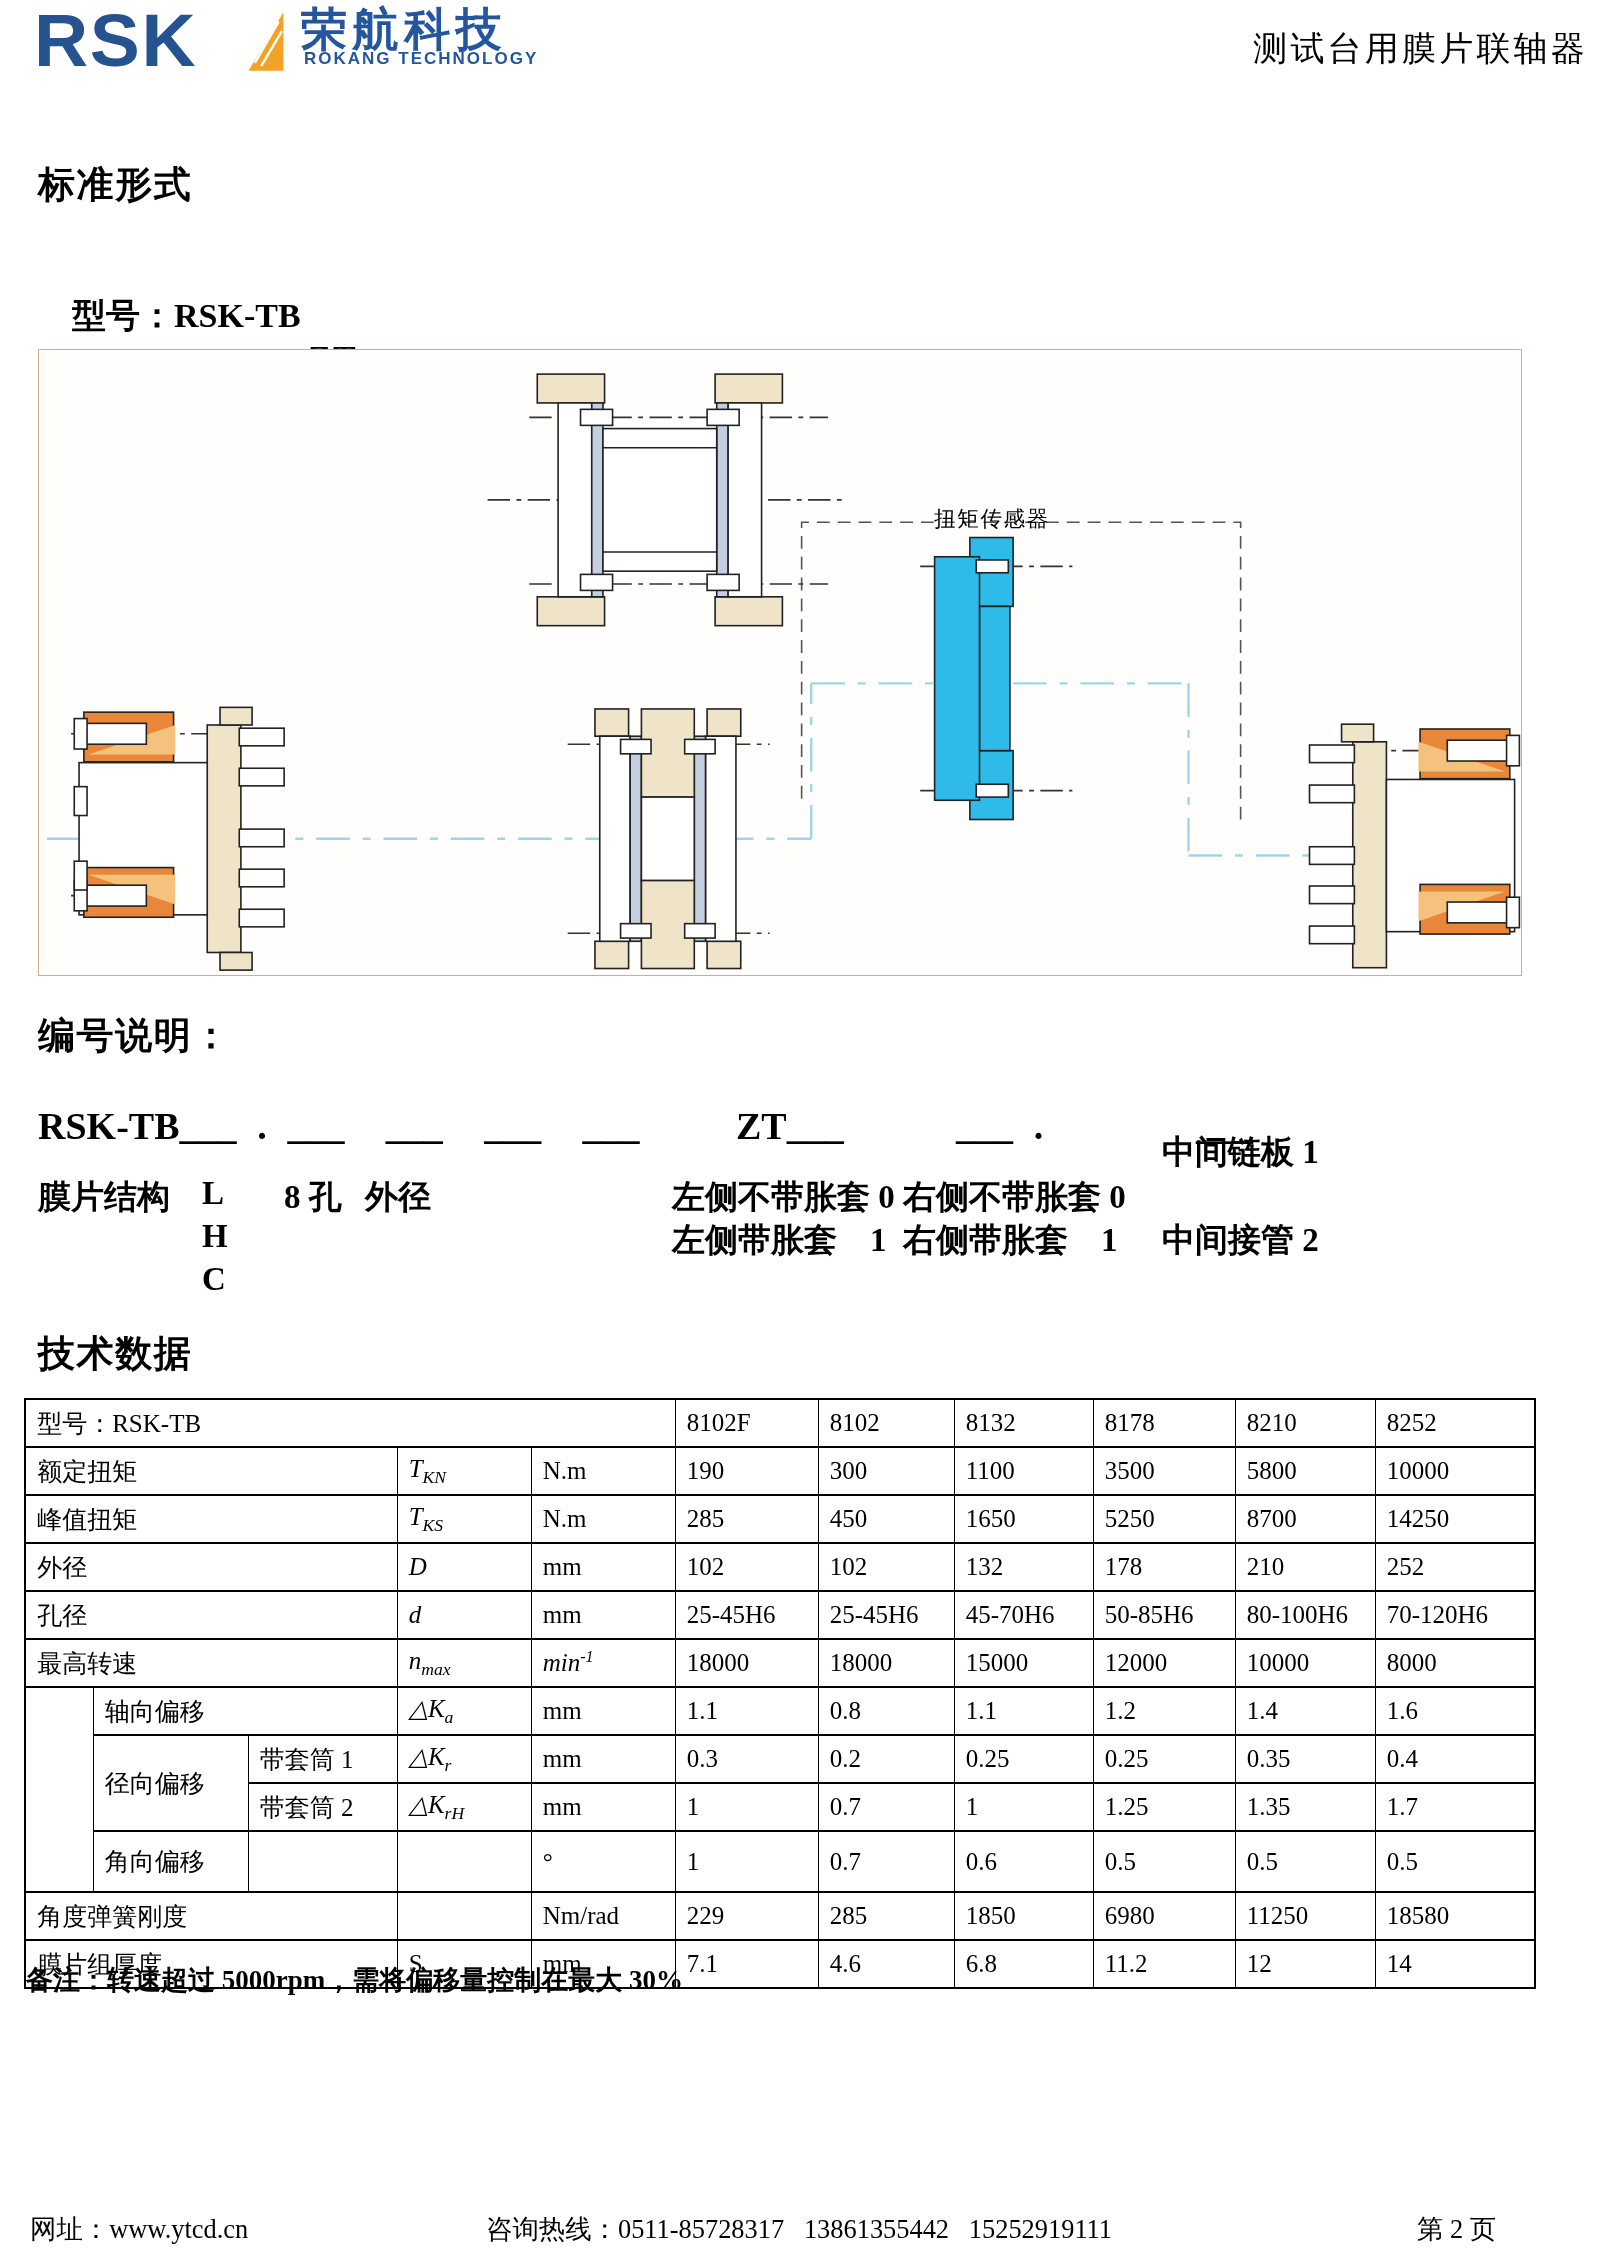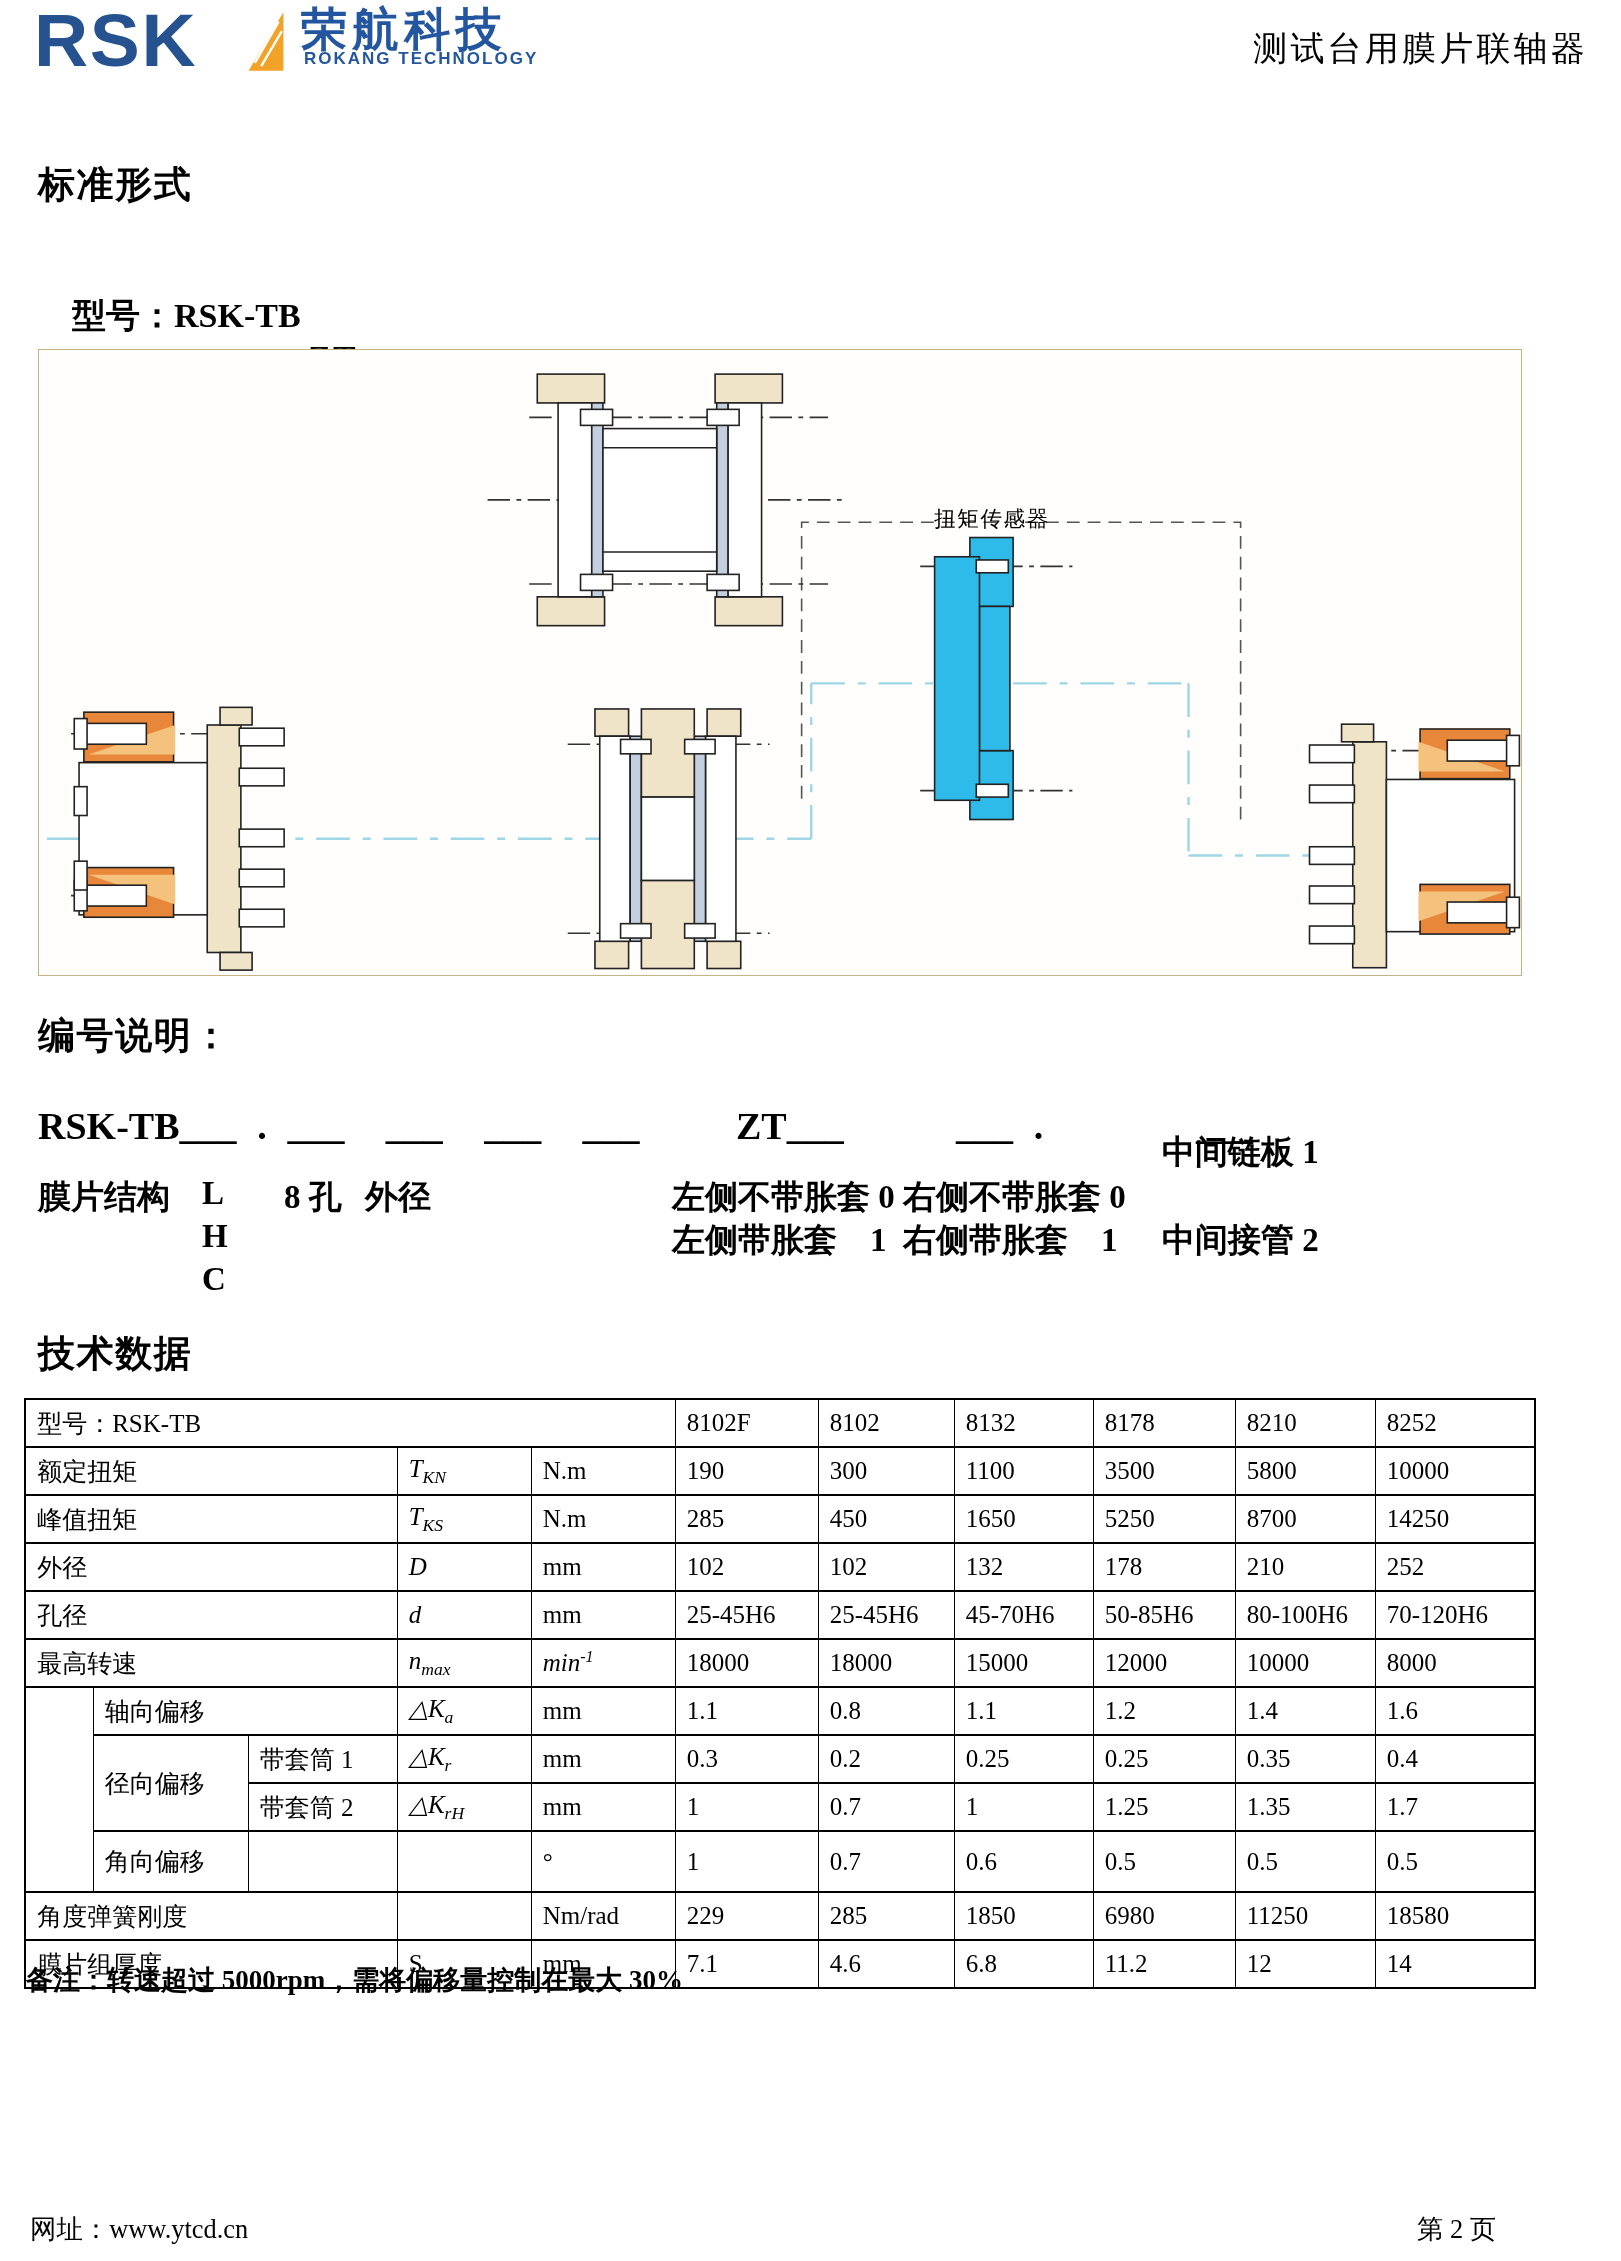--- a/index.html
+++ b/index.html
@@ -345,16 +345,17 @@
       <td>11.2</td>
       <td>12</td>
       <td>14</td>
     </tr>
   </tbody>
     </table>
 
   <div class="abs note" style="left:26px;top:1962px;">备注：转速超过 5000rpm，需将偏移量控制在最大 30%</div>
 
   <div class="abs footer" style="left:30px;top:2212px;">网址：www.ytcd.cn</div>
+  <div class="abs footer" style="left:486px;top:2212px;white-space:pre;">咨询热线：0511-85728317   13861355442   15252919111</div>
   <div class="abs footer" style="left:1417px;top:2212px;">第 2 页</div>
 
 </div>
 
 
 </body></html>

